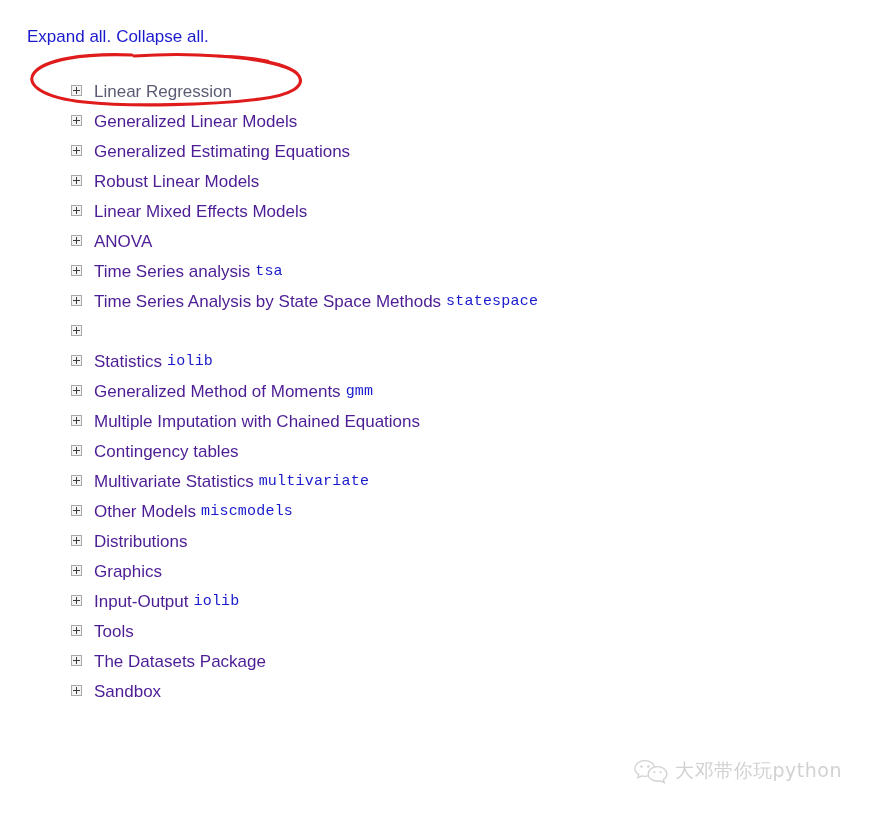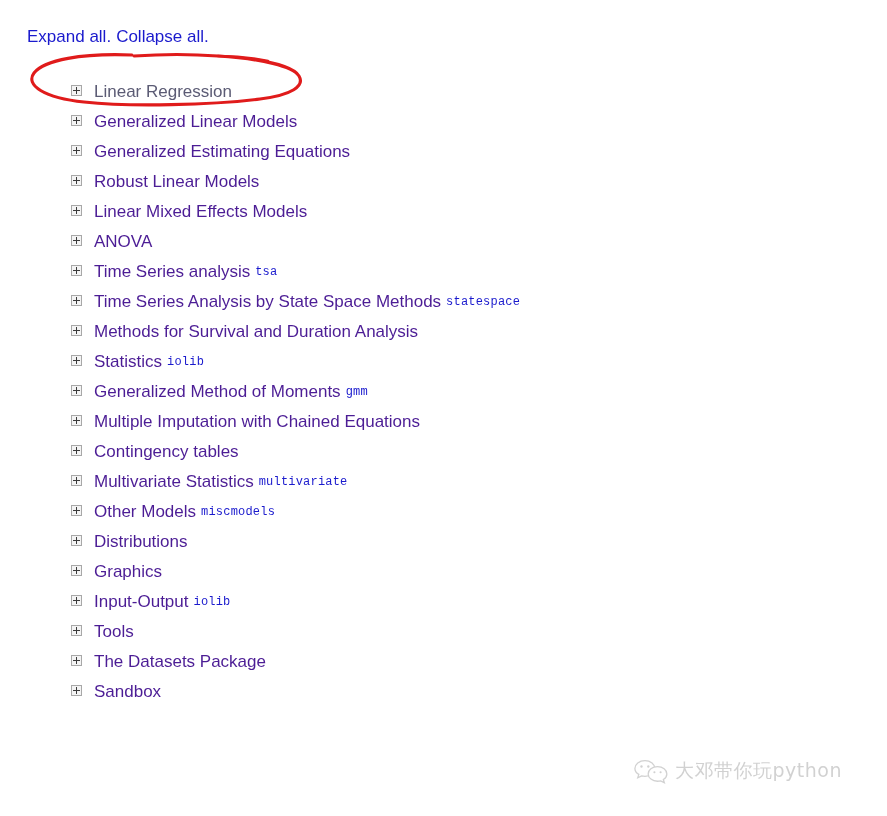--- a/index.html
+++ b/index.html
@@ -94,21 +94,21 @@
     text-decoration: none;
     font-size: 17px;
     vertical-align: middle;
     cursor: pointer;
   }
   .toc-link.visited {
     color: #5b5b74;
   }
   .modname {
     font-family: "Liberation Mono", "DejaVu Sans Mono", monospace;
-    font-size: 12px;
+    font-size: 15px;
     color: #1a1acd;
     vertical-align: middle;
     margin-left: 5px;
     letter-spacing: 0.2px;
   }
 
   
   .annotation {
     position: absolute;
     left: 22px;
@@ -153,21 +153,21 @@
 
   <ul class="toctree" id="toctree">
       <li class="toc-item"><span class="expander"></span><a class="toc-link visited" href="#">Linear Regression</a></li>
       <li class="toc-item"><span class="expander"></span><a class="toc-link" href="#">Generalized Linear Models</a></li>
       <li class="toc-item"><span class="expander"></span><a class="toc-link" href="#">Generalized Estimating Equations</a></li>
       <li class="toc-item"><span class="expander"></span><a class="toc-link" href="#">Robust Linear Models</a></li>
       <li class="toc-item"><span class="expander"></span><a class="toc-link" href="#">Linear Mixed Effects Models</a></li>
       <li class="toc-item"><span class="expander"></span><a class="toc-link" href="#">ANOVA</a></li>
       <li class="toc-item"><span class="expander"></span><a class="toc-link" href="#">Time Series analysis</a><span class="modname">tsa</span></li>
       <li class="toc-item"><span class="expander"></span><a class="toc-link" href="#">Time Series Analysis by State Space Methods</a><span class="modname">statespace</span></li>
-      <li class="toc-item"><span class="expander"></span><a class="toc-link" href="#">Methods for Survival and Duration Analysis</a></li>
+      <li class="toc-item"><span class="expander"></span></li>
       <li class="toc-item"><span class="expander"></span><a class="toc-link" href="#">Statistics</a><span class="modname">iolib</span></li>
       <li class="toc-item"><span class="expander"></span><a class="toc-link" href="#">Generalized Method of Moments</a><span class="modname">gmm</span></li>
       <li class="toc-item"><span class="expander"></span><a class="toc-link" href="#">Multiple Imputation with Chained Equations</a></li>
       <li class="toc-item"><span class="expander"></span><a class="toc-link" href="#">Contingency tables</a></li>
       <li class="toc-item"><span class="expander"></span><a class="toc-link" href="#">Multivariate Statistics</a><span class="modname">multivariate</span></li>
       <li class="toc-item"><span class="expander"></span><a class="toc-link" href="#">Other Models</a><span class="modname">miscmodels</span></li>
       <li class="toc-item"><span class="expander"></span><a class="toc-link" href="#">Distributions</a></li>
       <li class="toc-item"><span class="expander"></span><a class="toc-link" href="#">Graphics</a></li>
       <li class="toc-item"><span class="expander"></span><a class="toc-link" href="#">Input-Output</a><span class="modname">iolib</span></li>
       <li class="toc-item"><span class="expander"></span><a class="toc-link" href="#">Tools</a></li>

